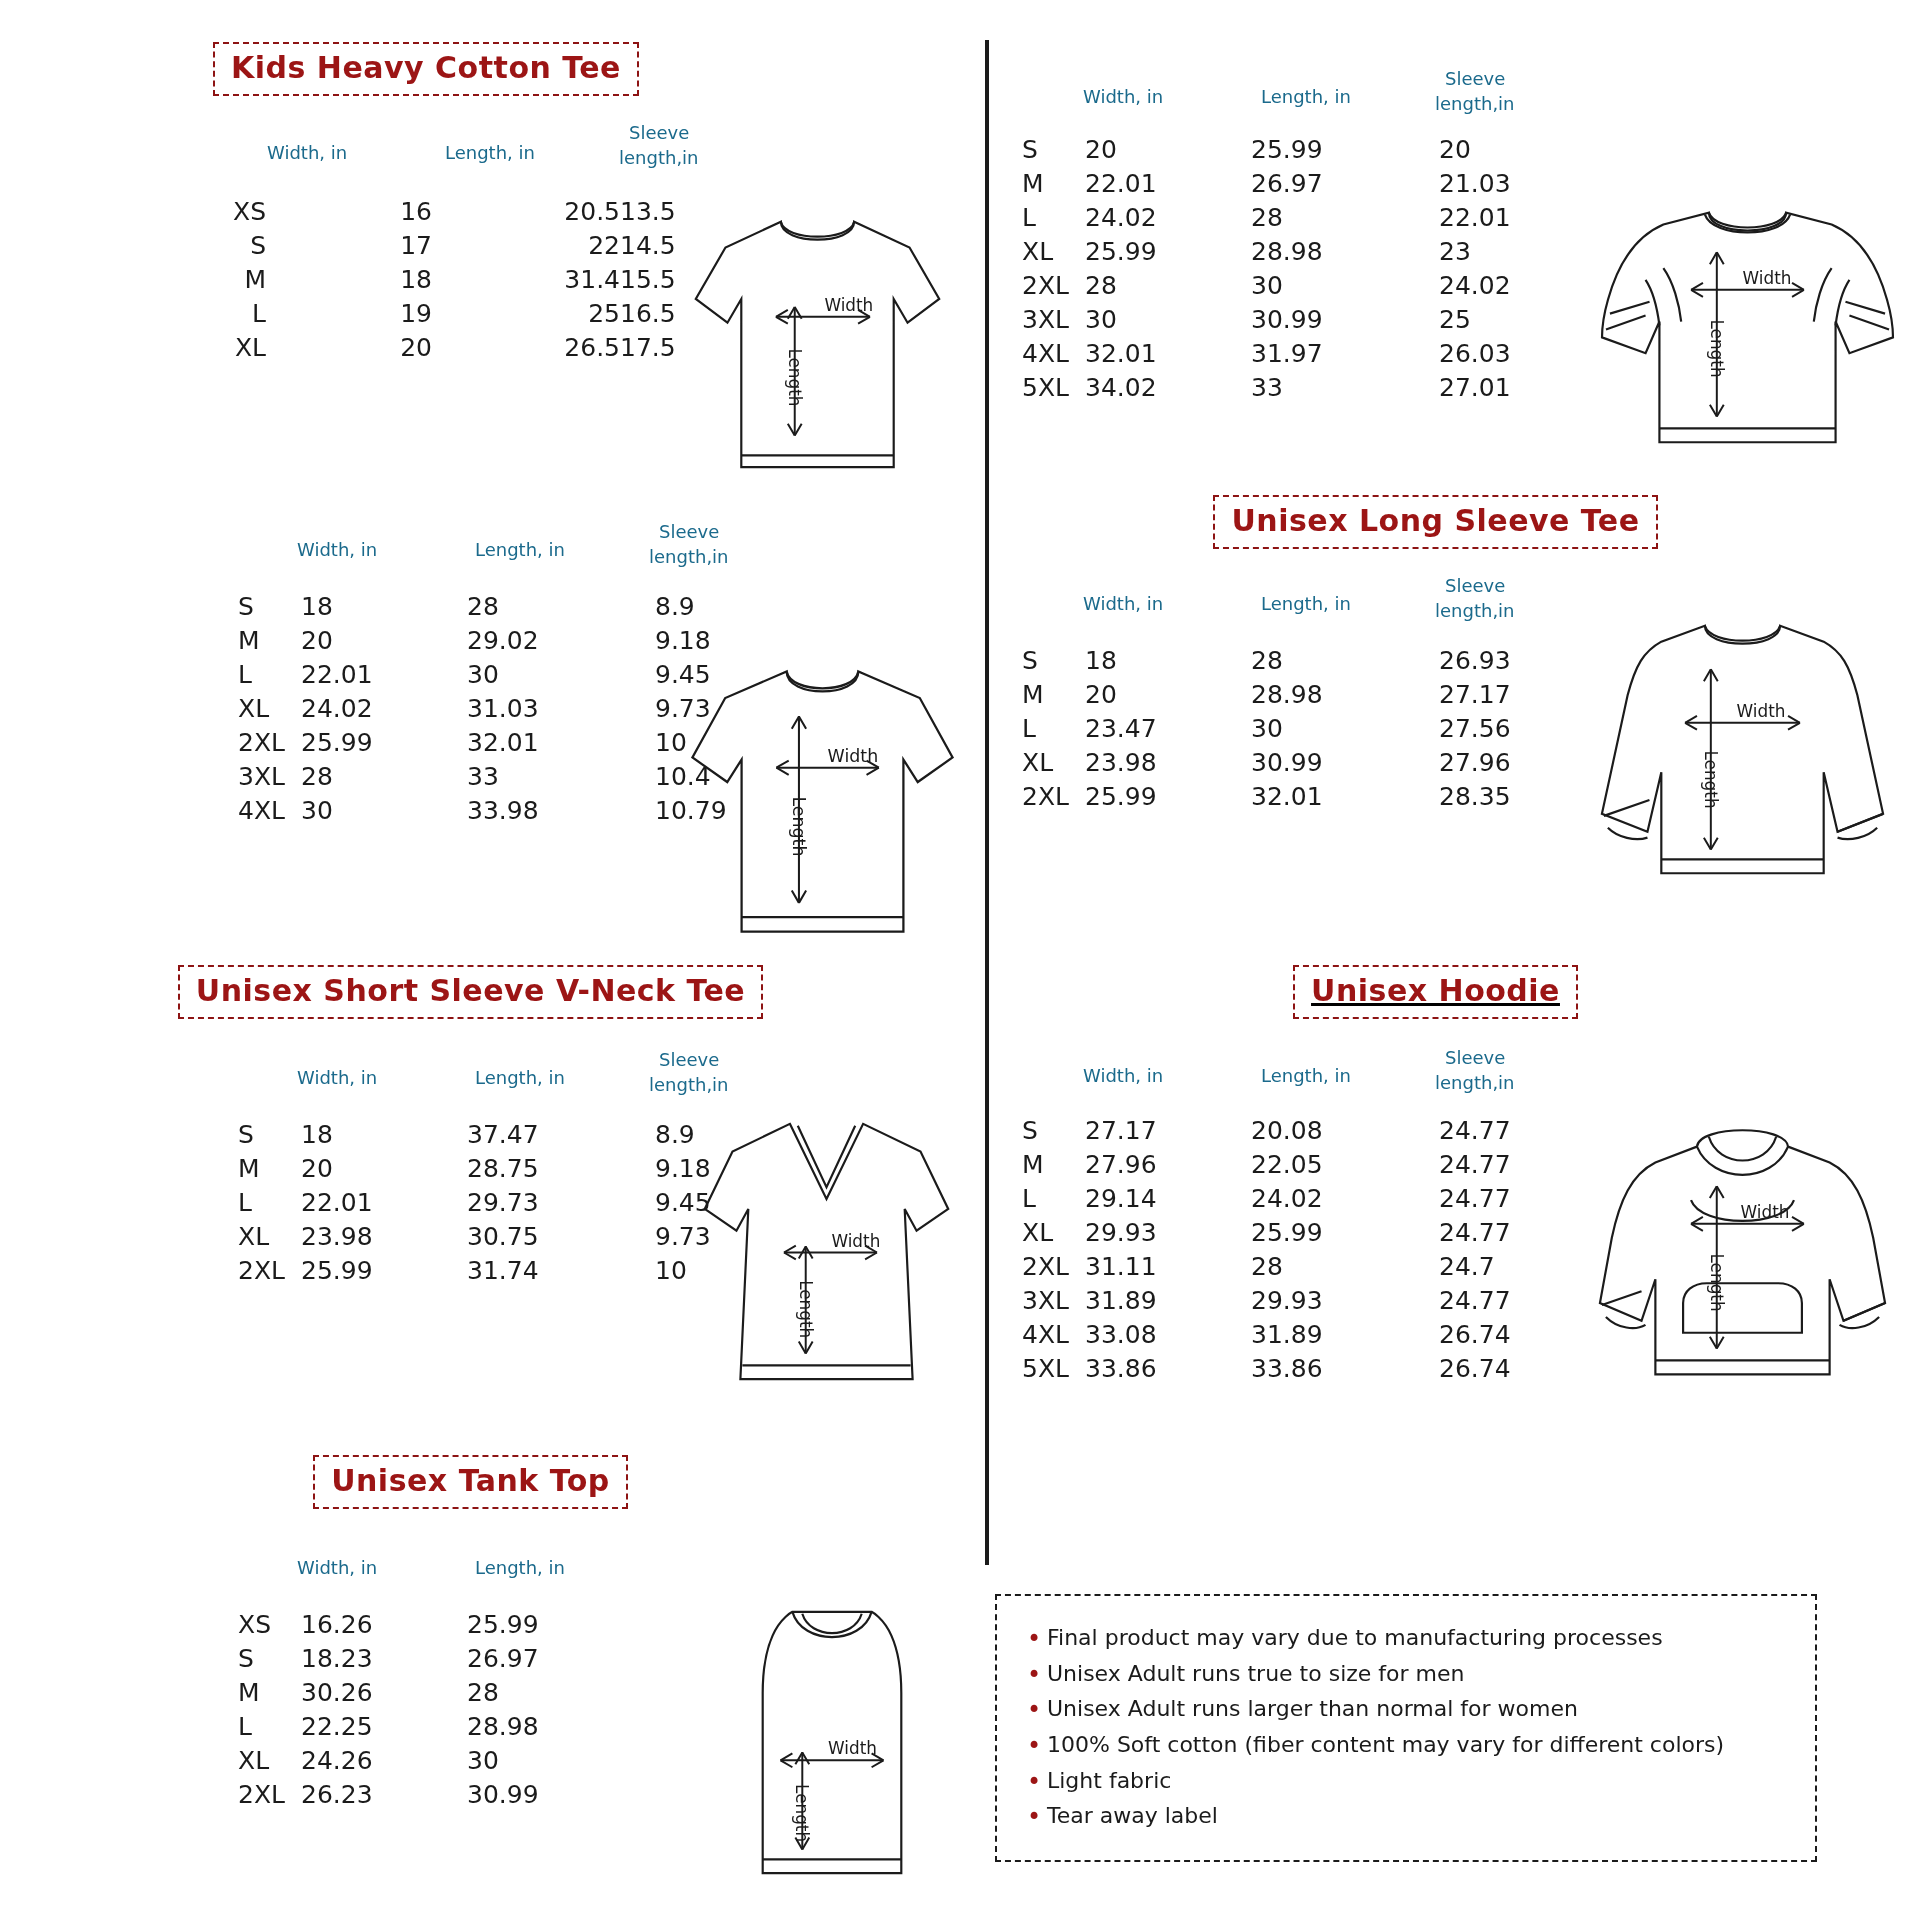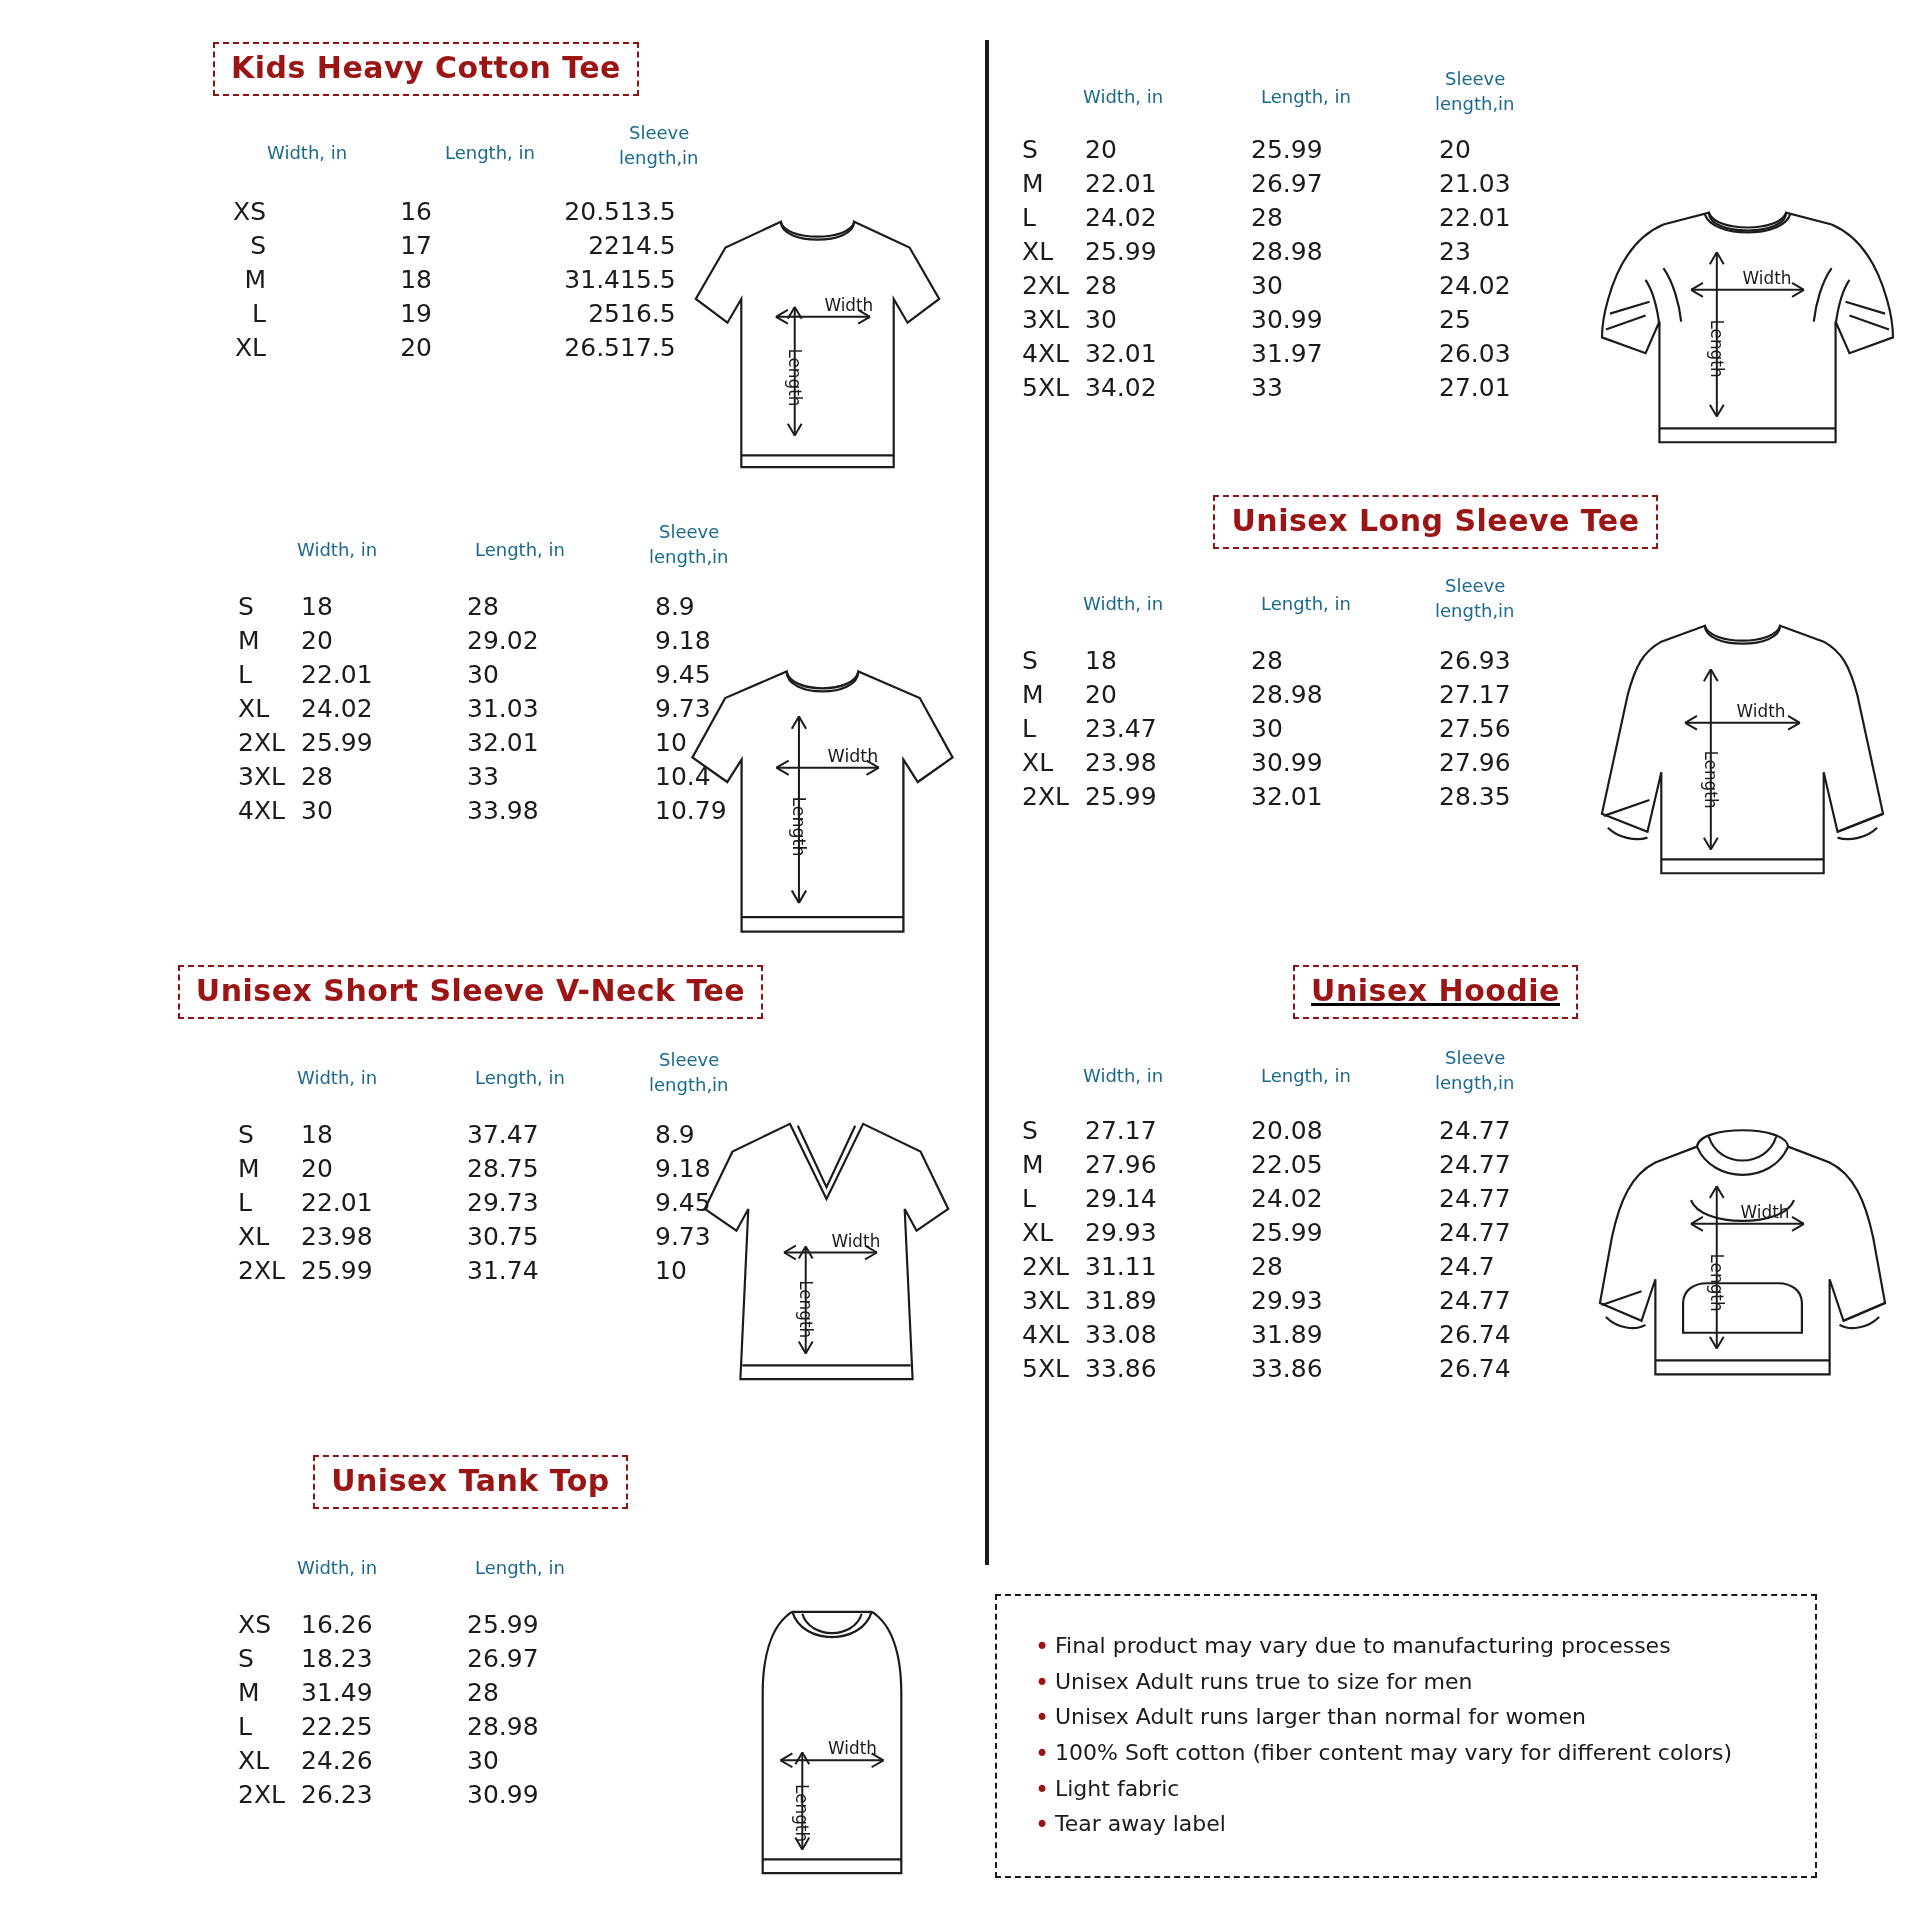--- a/index.html
+++ b/index.html
@@ -85,21 +85,21 @@
 
   
   .notes {
     position: absolute;
     left: 995px;
     top: 1594px;
     width: 822px;
     border: 2.5px dashed #1b1b1b;
     padding: 16px 20px 18px 22px;
   }
-  .notes ul { list-style: none; margin: 16px; padding: 0; }
+  .notes ul { list-style: none; margin: 8px; padding: 0; }
   .notes li {
     font-family: "DejaVu Sans", sans-serif;
     font-size: 22px;
     color: #1b1b1b;
     line-height: 1.62;
     position: relative;
     padding-left: 20px;
     white-space: nowrap;
   }
   .notes li:before {
@@ -330,21 +330,21 @@
           <td class="c-w">16.26</td>
           <td class="c-l">25.99</td>
         </tr>
         <tr>
           <td class="c-size">S</td>
           <td class="c-w">18.23</td>
           <td class="c-l">26.97</td>
         </tr>
         <tr>
           <td class="c-size">M</td>
-          <td class="c-w">31.49</td>
+          <td class="c-w">30.26</td>
           <td class="c-l">28</td>
         </tr>
         <tr>
           <td class="c-size">L</td>
           <td class="c-w">22.25</td>
           <td class="c-l">28.98</td>
         </tr>
         <tr>
           <td class="c-size">XL</td>
           <td class="c-w">24.26</td>

